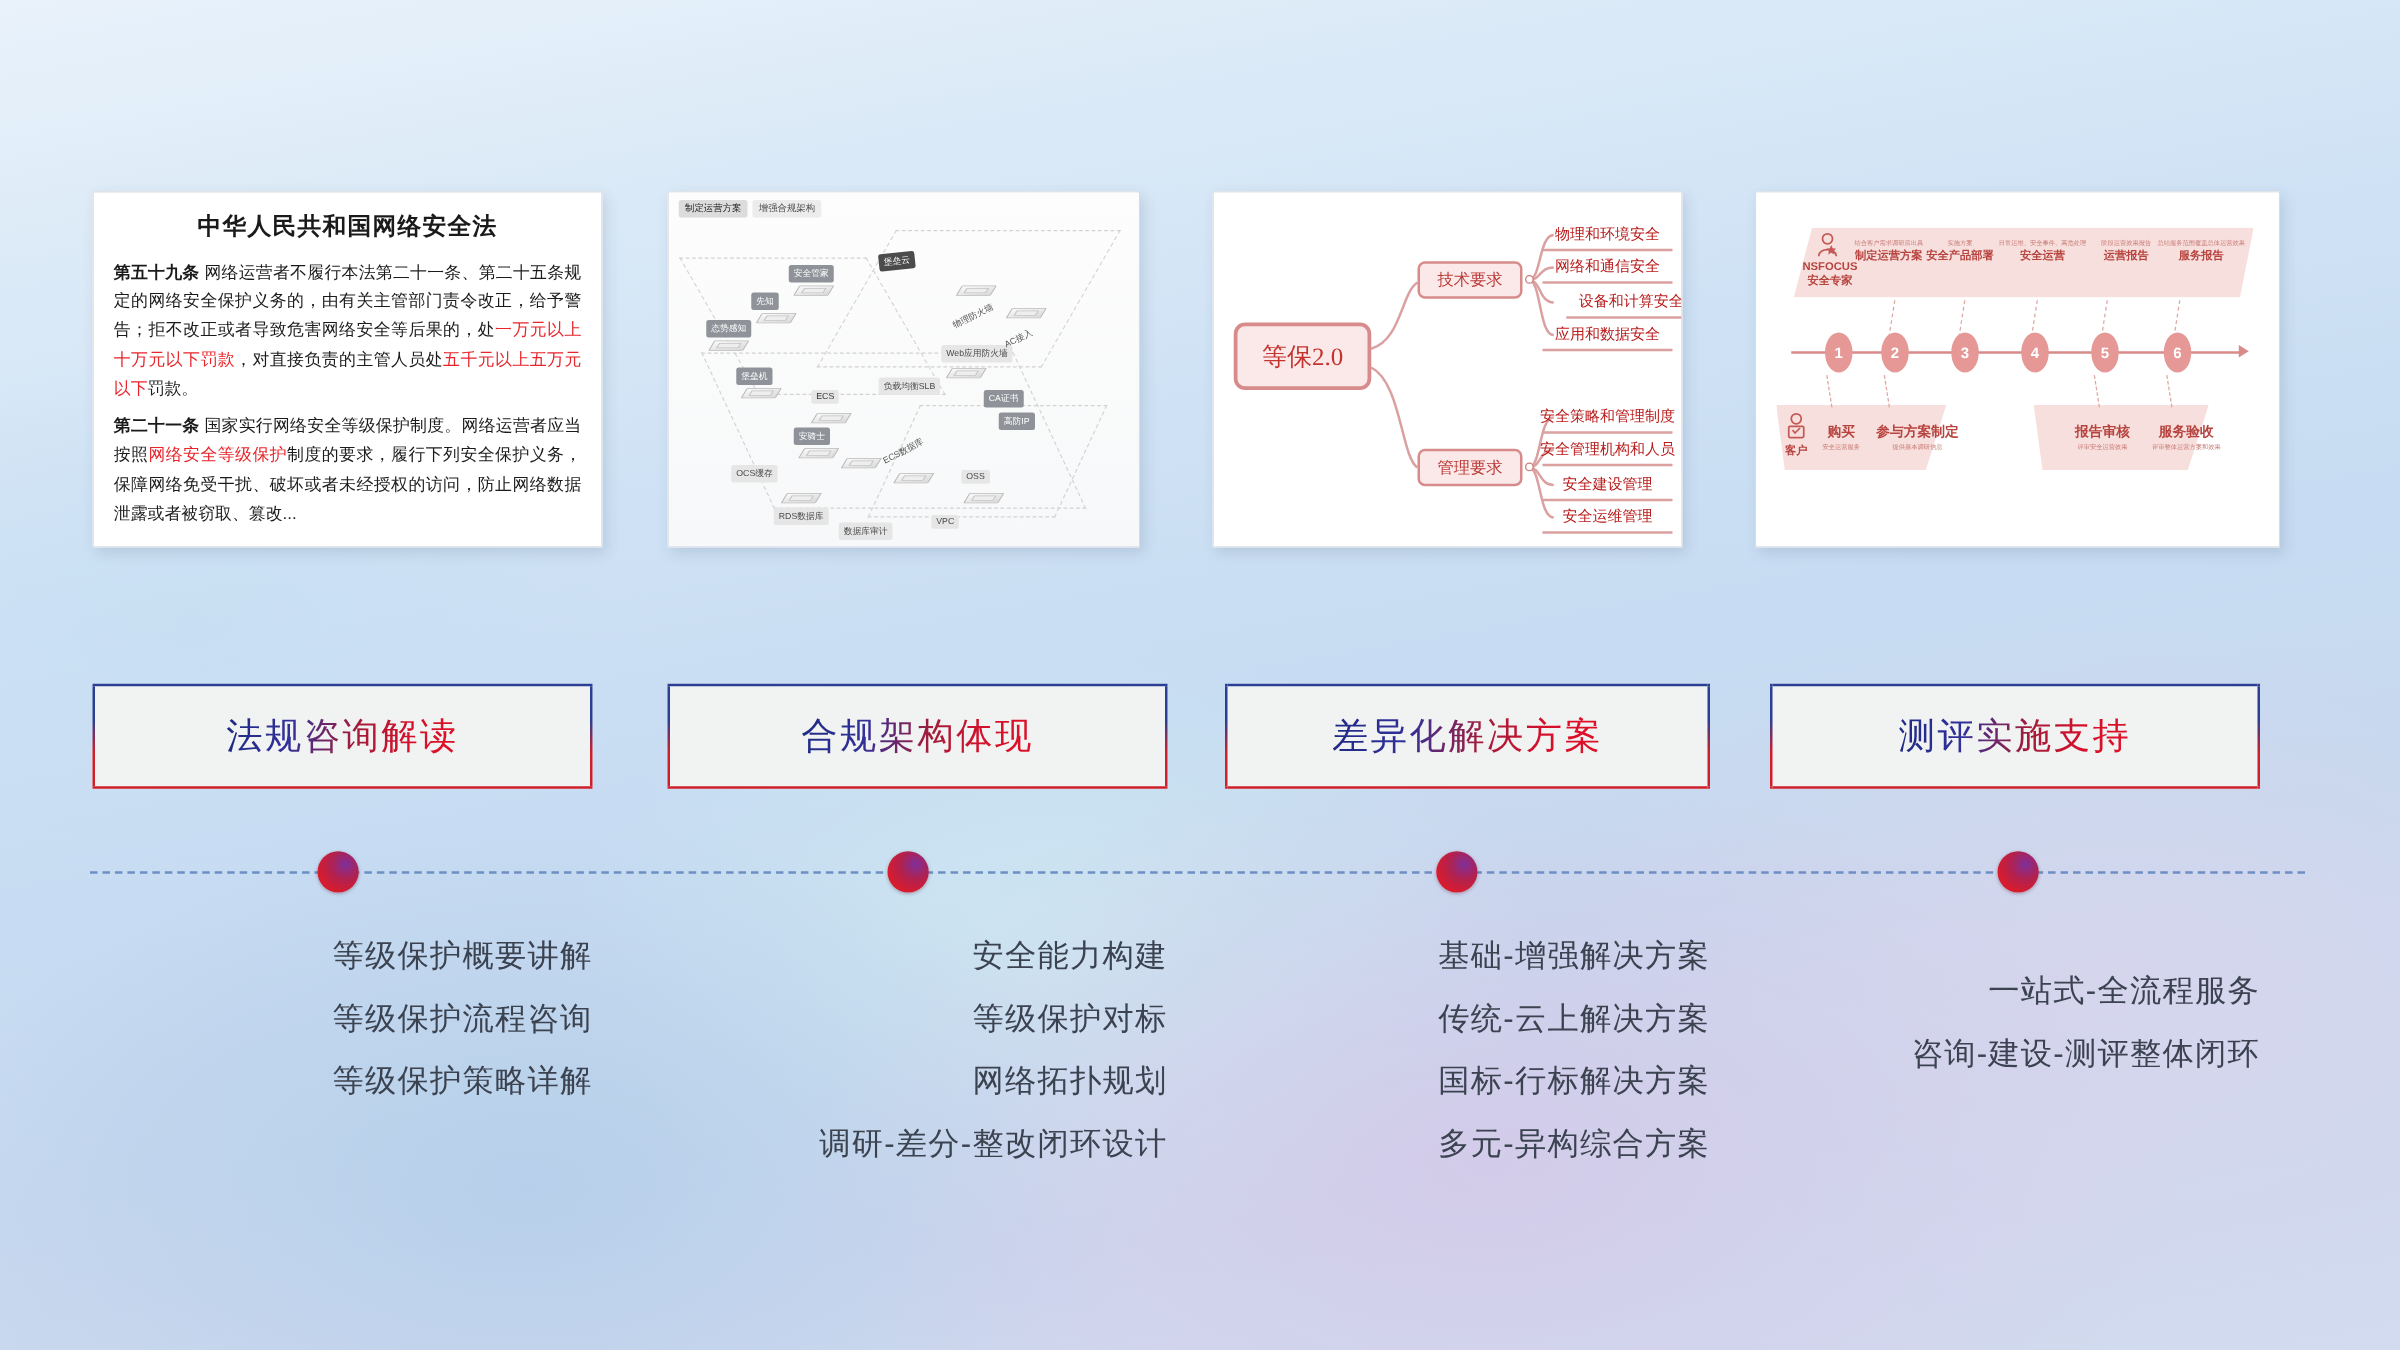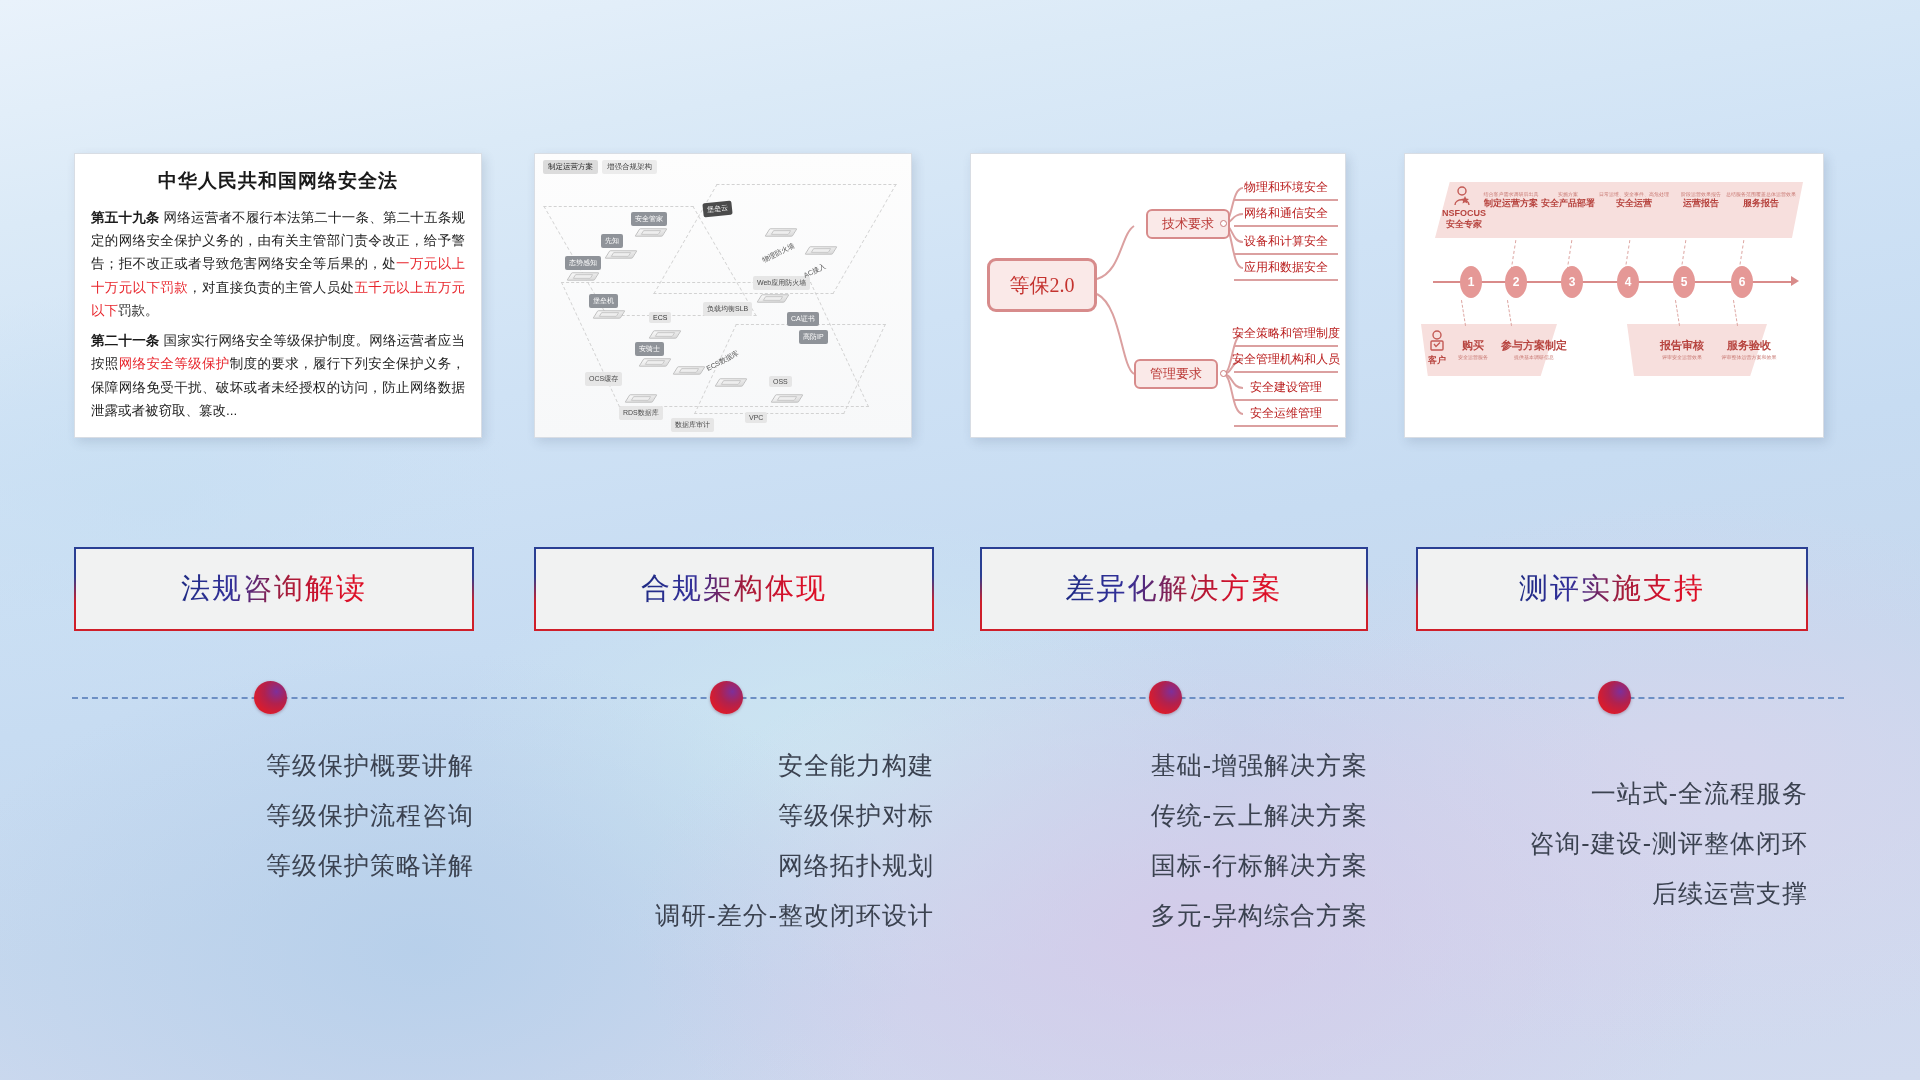--- a/index.html
+++ b/index.html
@@ -75,21 +75,21 @@
     background: #fae9e8; border: 3px solid #d78b8b; border-radius: 9px;
     display: flex; align-items: center; justify-content: center;
     color: #c4332f; font-size: 20px; font-family: "Liberation Serif", serif;
   }
   .mm-mid {
     position: absolute; width: 84px; height: 30px;
     background: #fae9e8; border: 2px solid #d78b8b; border-radius: 6px;
     display: flex; align-items: center; justify-content: center;
     color: #bb3b38; font-size: 13px; font-family: "Liberation Serif", serif;
   }
-  .mm-mid.tech { left: 163px; top: 55px; margin-left: 12px; }
+  .mm-mid.tech { left: 163px; top: 55px; }
   .mm-mid.mgmt { left: 163px; top: 205px; }
   .mm-leaf {
     position: absolute; left: 263px; width: 104px; height: 25px;
     color: #b91c1c; font-size: 12px; font-family: "Liberation Serif", serif;
     border-bottom: 2px solid #dba0a0;
     display: flex; align-items: center; justify-content: center;
     white-space: nowrap;
   }
   .mm-dot {
     position: absolute; width: 7px; height: 7px; border-radius: 50%;
@@ -283,21 +283,21 @@
         <path d="M252,220 C262,220 260,234 272,234" fill="none" stroke="#dba0a0" stroke-width="2"></path>
         <path d="M252,220 C262,220 260,260 272,260" fill="none" stroke="#dba0a0" stroke-width="2"></path>
       </svg>
 
       <div class="mm-root">等保2.0</div>
 
       <div class="mm-mid tech">技术要求</div>
       <div class="mm-dot" style="left:249px; top:66px;"></div>
       <div class="mm-leaf" style="top:22px;">物理和环境安全</div>
       <div class="mm-leaf" style="top:48px;">网络和通信安全</div>
-      <div class="mm-leaf" style="top:76px;">设备和计算安全</div>
+      <div class="mm-leaf" style="top:76px;margin-left:19px;">设备和计算安全</div>
       <div class="mm-leaf" style="top:102px;">应用和数据安全</div>
 
       <div class="mm-mid mgmt">管理要求</div>
       <div class="mm-dot" style="left:249px; top:216px;"></div>
       <div class="mm-leaf" style="top:168px;">安全策略和管理制度</div>
       <div class="mm-leaf" style="top:194px;">安全管理机构和人员</div>
       <div class="mm-leaf" style="top:222px;">安全建设管理</div>
       <div class="mm-leaf" style="top:248px;">安全运维管理</div>
     </div>
   </div>
@@ -423,15 +423,14 @@
   </div>
   <div class="list ls-3">
     <div class="item">基础-增强解决方案</div>
     <div class="item">传统-云上解决方案</div>
     <div class="item">国标-行标解决方案</div>
     <div class="item">多元-异构综合方案</div>
   </div>
   <div class="list ls-4">
     <div class="item">一站式-全流程服务</div>
     <div class="item">咨询-建设-测评整体闭环</div>
-    <div class="item">后续运营支撑</div>
   </div>
 </div>
 
 </body></html>

